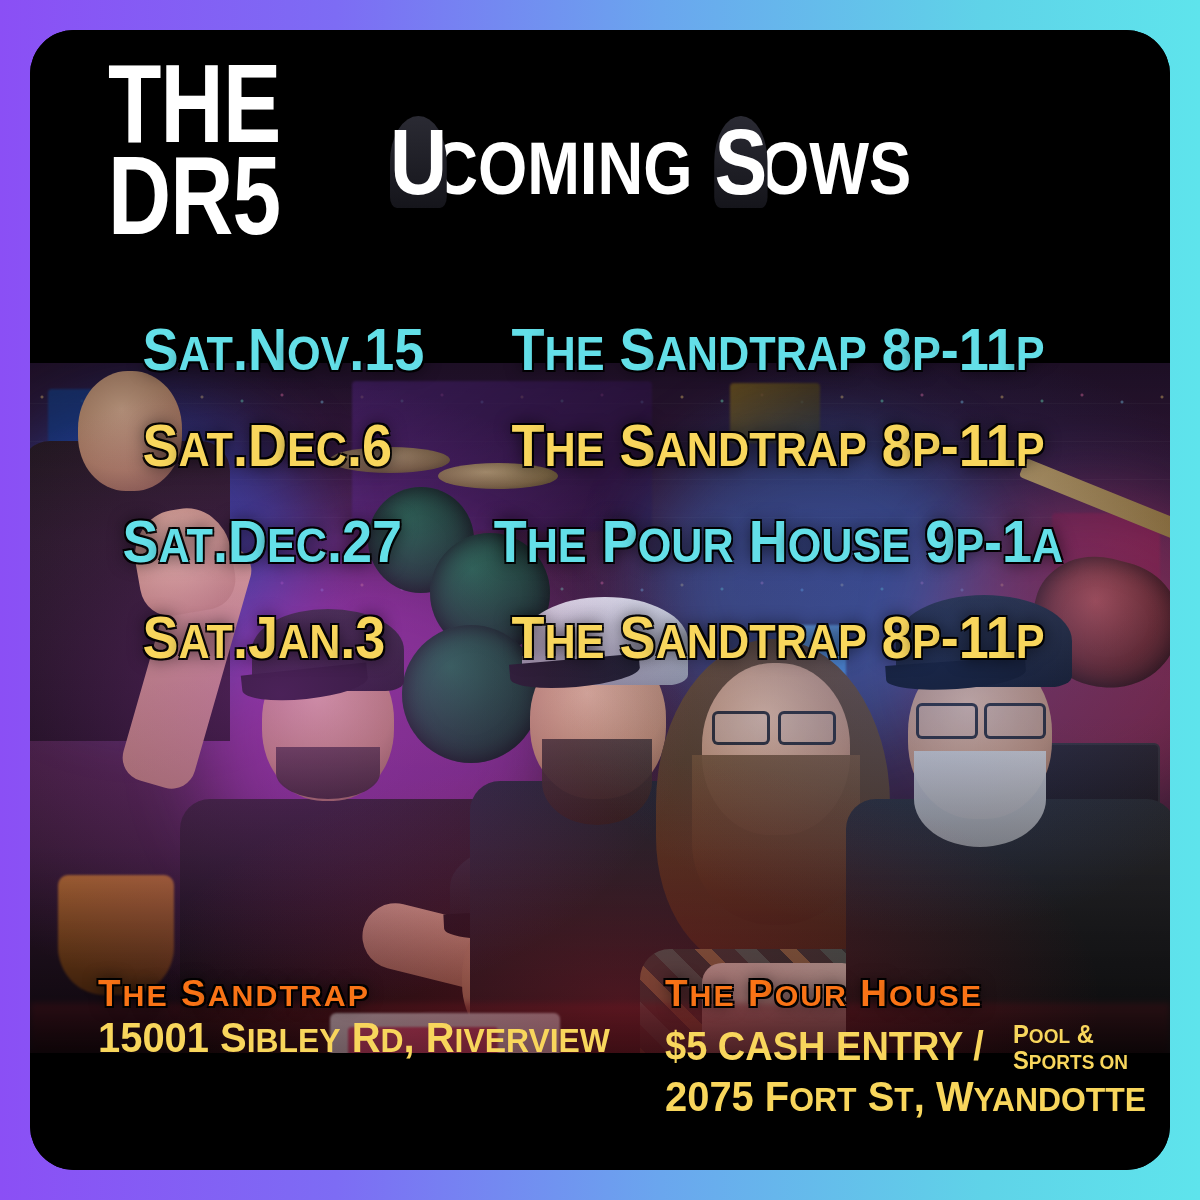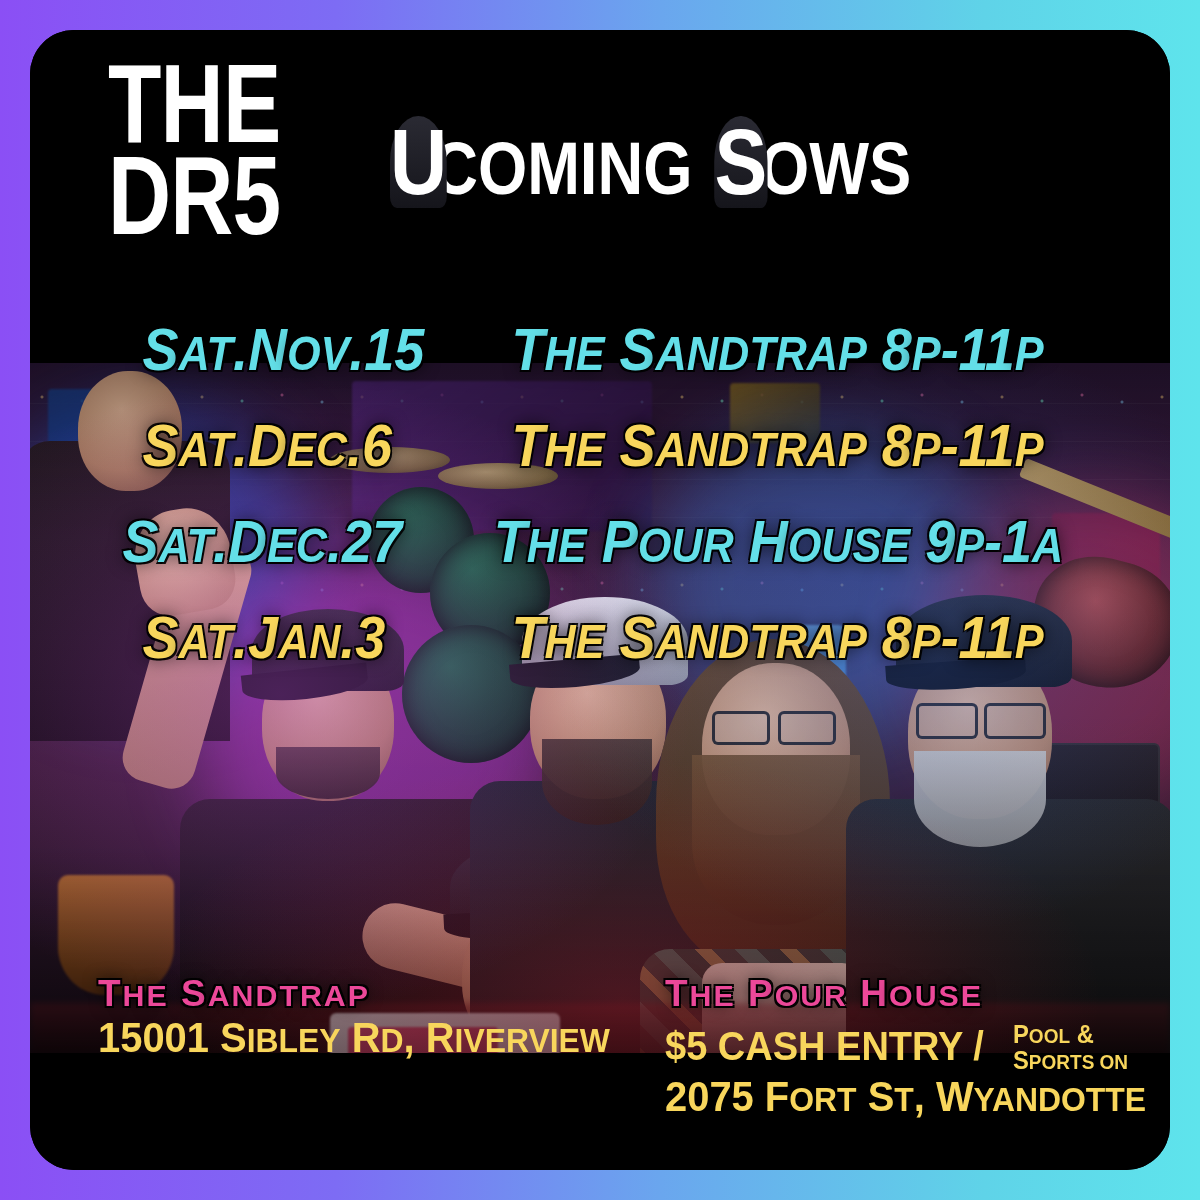--- a/index.html
+++ b/index.html
@@ -208,21 +208,20 @@
   }
 
   
   .showlist {
     position: absolute;
     left: 0;
     top: 290px;
     width: 100%;
     z-index: 8;
     padding: 0 56px;
-    font-style: italic;
   }
   .show-row {
     display: flex;
     align-items: baseline;
     justify-content: center;
     gap: 26px;
     height: 96px;
     white-space: nowrap;
   }
   .show-date, .show-venue {
@@ -266,21 +265,21 @@
     z-index: 9;
     display: flex;
     padding: 0 68px 14px 68px;
   }
   .venuecard { flex: 1 1 0; }
   .venuecard.right { padding-left: 28px; }
 
   .venue-name {
     font-weight: 700;
     font-size: 37px;
-    color: #ec4899;
+    color: #f97316;
     letter-spacing: 2px;
     line-height: 1.05;
     white-space: nowrap;
     text-shadow:
       2px 2px 0 rgba(0,0,0,0.95),
       -2px 2px 0 rgba(0,0,0,0.95),
       2px -2px 0 rgba(0,0,0,0.95),
       -2px -2px 0 rgba(0,0,0,0.95),
       0 0 16px rgba(0,0,0,0.9);
   }

